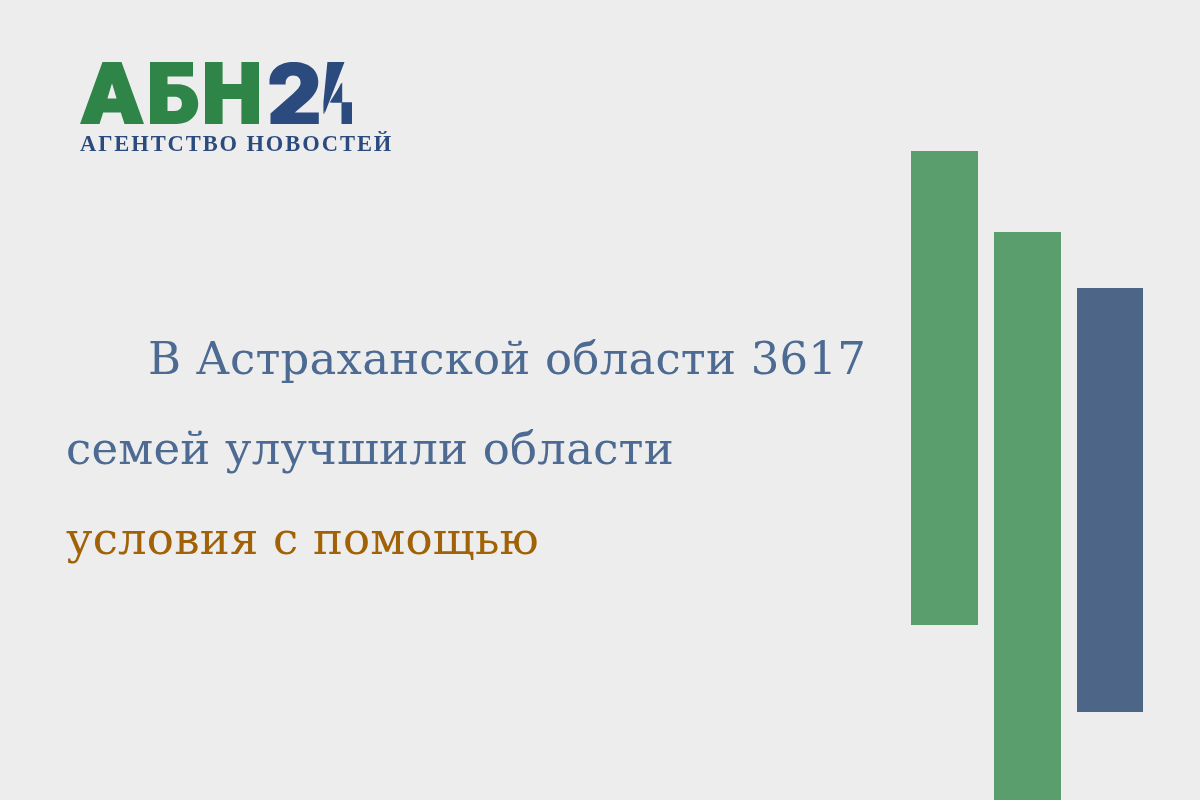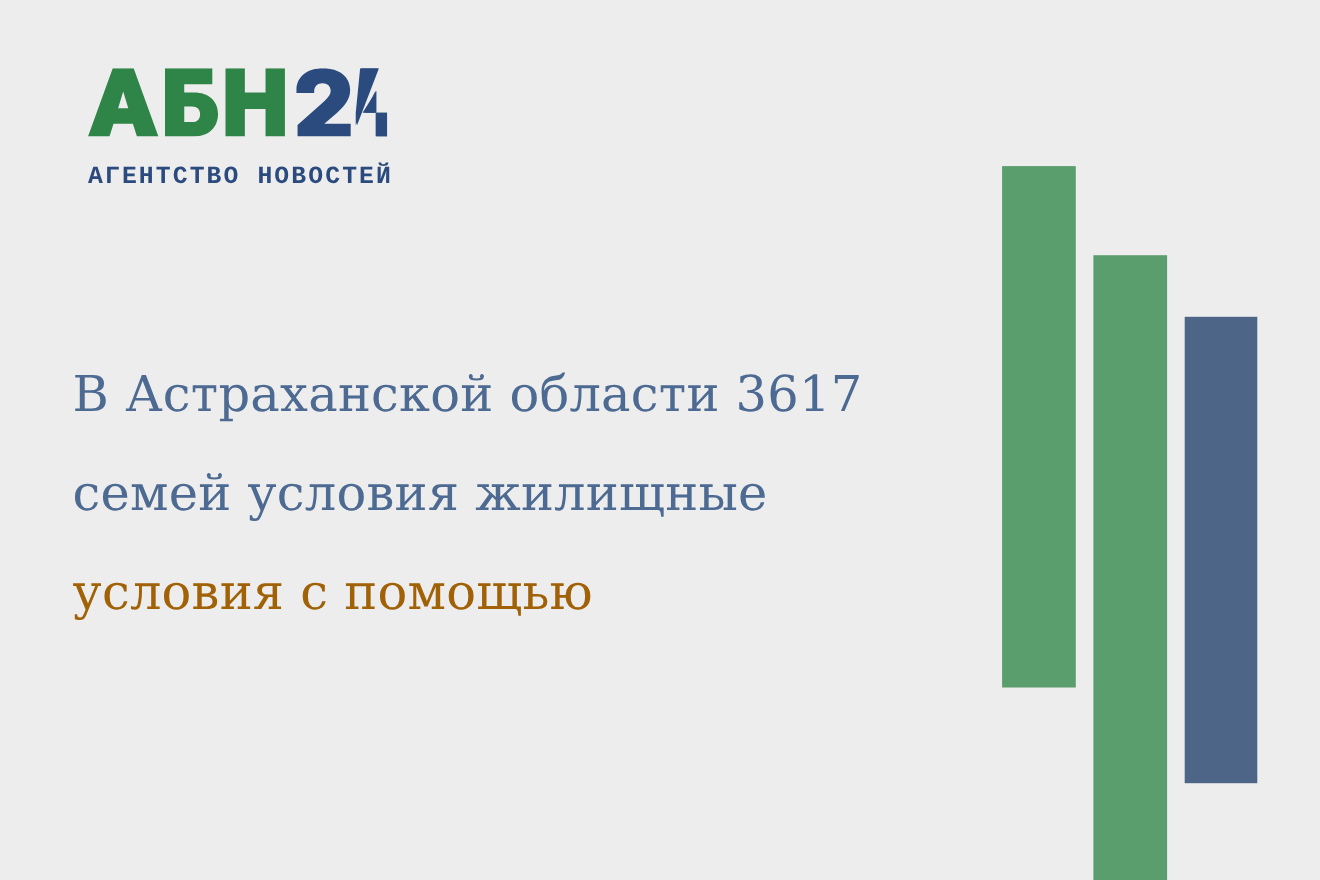--- a/index.html
+++ b/index.html
@@ -37,22 +37,22 @@
     top: 62px;
     width: 290px;
   }
   .logo-mark {
     display: block;
     width: 272px;
     height: 62px;
   }
   .logo-tagline {
     display: block;
-    margin-top: 25px;
-    font-family: Liberation Mono, monospace;
+    margin-top: 9px;
+    font-family: Liberation Serif, serif;
     font-size: 22.5px;
     font-weight: 700;
     letter-spacing: 1.9px;
     color: #2b4b7e;
     white-space: nowrap;
     line-height: 1;
   }
 
   
   #headline {
@@ -106,18 +106,18 @@
 
       <path fill="#2b4b7e" d="M264.5 0 H248.2 L244.5 40.6 V52 H261.5 V62 H272 V52 H272 V40.6
                               H261.5 V21 H261.2 L251.5 40.6 H261.5 V52 H244.5 Z"></path>
       <path fill="#2b4b7e" d="M263.6 0 H247.4 L243.4 40.4 V52.4 H262.2 V62 H272 V52.4 H272
                               V40.4 H262.2 V20.4 L249.6 40.4 H262.2 V52.4 H243.4 Z"></path>
     </svg>
     <span class="logo-tagline" style="color: rgb(43, 75, 126);">АГЕНТСТВО НОВОСТЕЙ</span>
   </div>
 
   <div id="headline">
-    <span class="headline-line" style="color: rgb(77, 106, 146);">В Астраханской области 3617</span>
-    <span class="headline-line" style="color: rgb(77, 106, 146);">семей условия жилищные</span>
+    <span class="headline-line" style="color: rgb(77, 106, 146); text-align: right;">В Астраханской области 3617</span>
+    <span class="headline-line" style="color: rgb(77, 106, 146);">семей улучшили области</span>
     <span class="headline-line" style="color: #a16207;">условия с помощью</span>
   </div>
 
 </div>
 
 </body></html>

